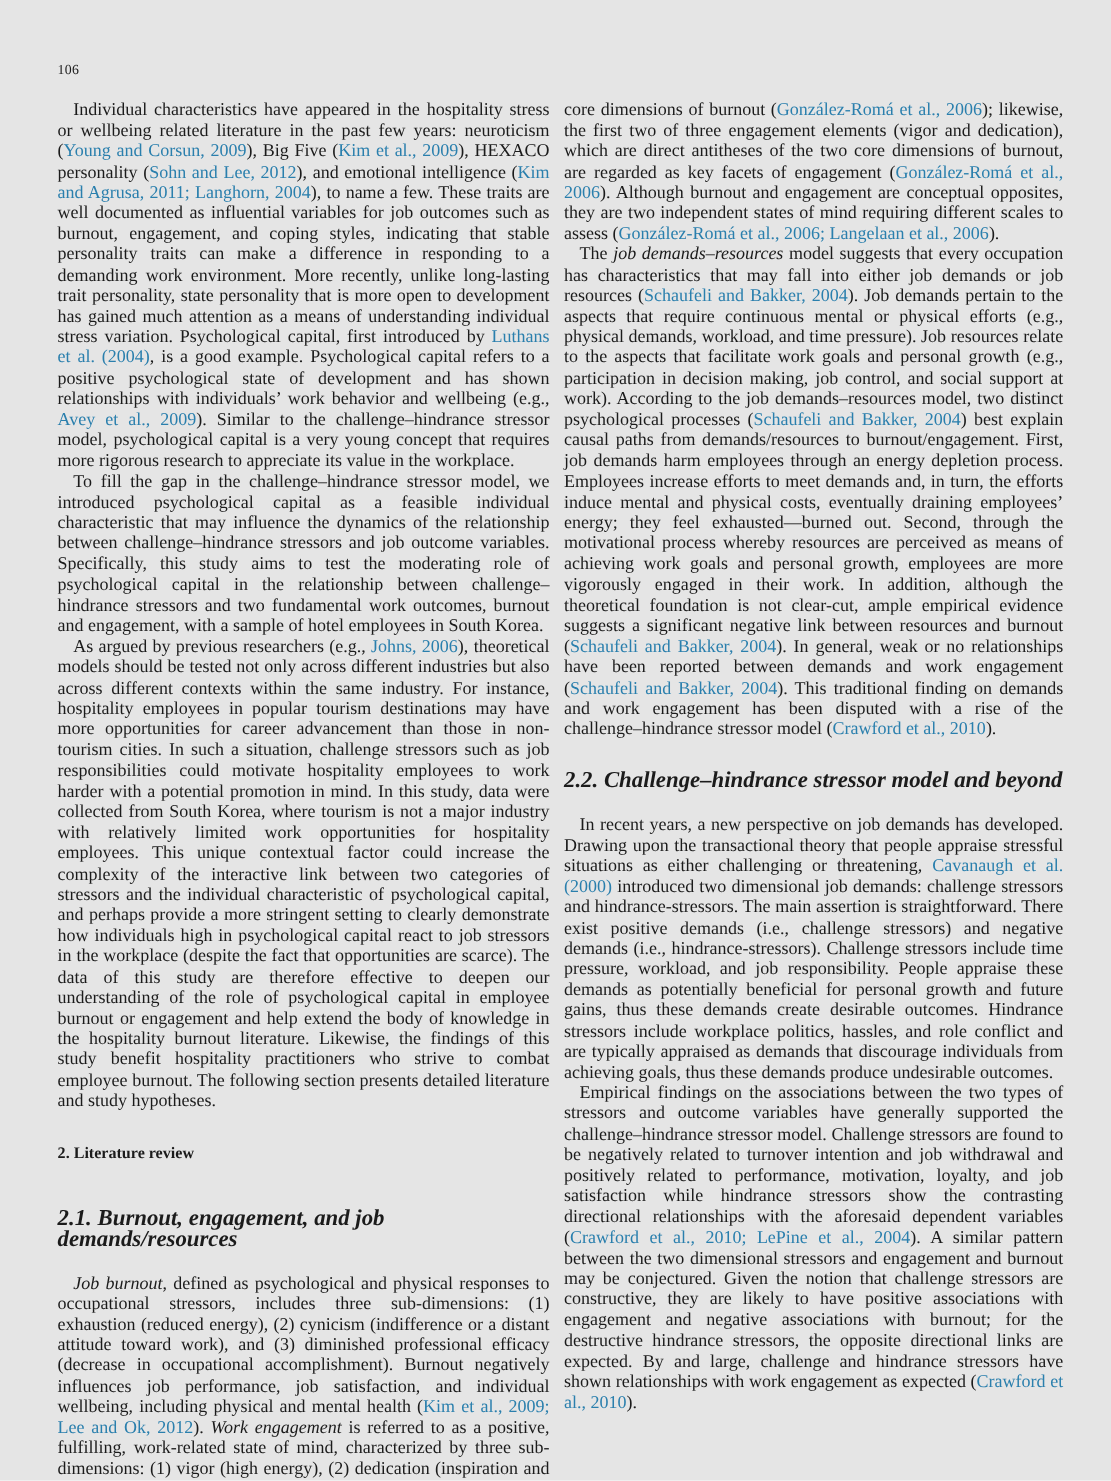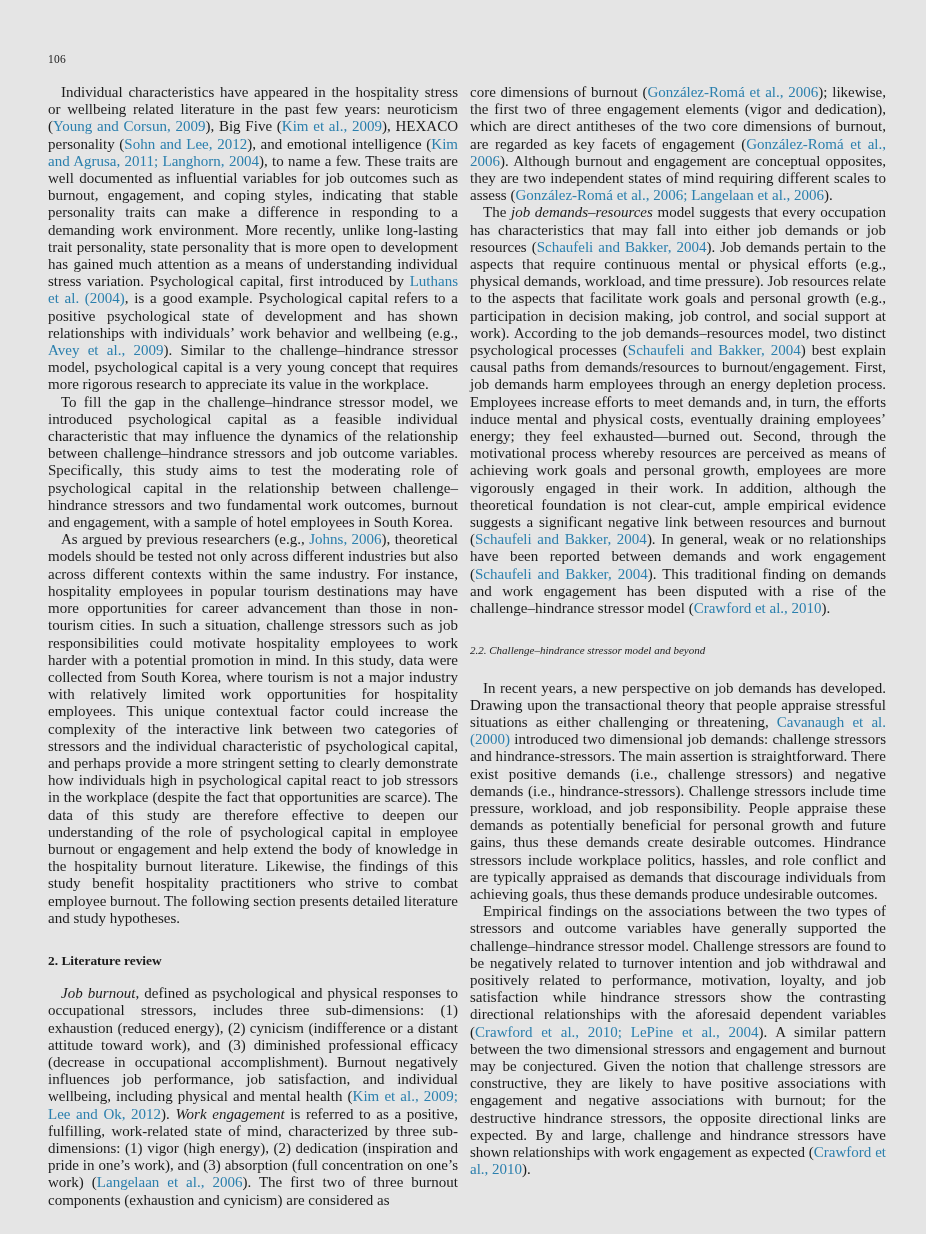--- a/index.html
+++ b/index.html
@@ -54,45 +54,46 @@
   .cite {
     color: var(--link, #2a7fad);
     text-decoration: none;
     cursor: pointer;
   }
   i { font-style: italic; }
   .sec {
     font-size: 13.4px;
     line-height: 17.2px;
     font-weight: bold;
-    margin: 25px 0 16px 0;
+    margin: 25px 0 38px 0;
     text-align: left;
   }
   .subsec {
-    font-size: 11px;
+    font-size: 19px;
     line-height: 17.2px;
-    font-weight: normal;
+    font-weight: bold;
     font-style: italic;
     margin: 25px 0 20px 0;
     text-align: left;
   }
 </style>
 </head>
 <body>
 
 <div class="page">
   <div class="header">
     <span class="pageno">106</span>
   </div>
   <div class="columns">
     <div class="col col-left">
         <p class="para indent"><span>Individual characteristics have appeared in the hospitality stress or wellbeing related literature in the past few years: neuroticism (</span><a class="cite">Young and Corsun, 2009</a><span>), Big Five (</span><a class="cite">Kim et al., 2009</a><span>), HEXACO personality (</span><a class="cite">Sohn and Lee, 2012</a><span>), and emotional intelligence (</span><a class="cite">Kim and Agrusa, 2011; Langhorn, 2004</a><span>), to name a few. These traits are well documented as influential variables for job outcomes such as burnout, engagement, and coping styles, indicating that stable personality traits can make a difference in responding to a demanding work environment. More recently, unlike long-lasting trait personality, state personality that is more open to development has gained much attention as a means of understanding individual stress variation. Psychological capital, first introduced by </span><a class="cite">Luthans et al. (2004)</a><span>, is a good example. Psychological capital refers to a positive psychological state of development and has shown relationships with individuals’ work behavior and wellbeing (e.g., </span><a class="cite">Avey et al., 2009</a><span>). Similar to the challenge–hindrance stressor model, psychological capital is a very young concept that requires more rigorous research to appreciate its value in the workplace.</span></p>
         <p class="para indent"><span>To fill the gap in the challenge–hindrance stressor model, we introduced psychological capital as a feasible individual characteristic that may influence the dynamics of the relationship between challenge–hindrance stressors and job outcome variables. Specifically, this study aims to test the moderating role of psychological capital in the relationship between challenge–hindrance stressors and two fundamental work outcomes, burnout and engagement, with a sample of hotel employees in South Korea.</span></p>
         <p class="para indent"><span>As argued by previous researchers (e.g., </span><a class="cite">Johns, 2006</a><span>), theoretical models should be tested not only across different industries but also across different contexts within the same industry. For instance, hospitality employees in popular tourism destinations may have more opportunities for career advancement than those in non-tourism cities. In such a situation, challenge stressors such as job responsibilities could motivate hospitality employees to work harder with a potential promotion in mind. In this study, data were collected from South Korea, where tourism is not a major industry with relatively limited work opportunities for hospitality employees. This unique contextual factor could increase the complexity of the interactive link between two categories of stressors and the individual characteristic of psychological capital, and perhaps provide a more stringent setting to clearly demonstrate how individuals high in psychological capital react to job stressors in the workplace (despite the fact that opportunities are scarce). The data of this study are therefore effective to deepen our understanding of the role of psychological capital in employee burnout or engagement and help extend the body of knowledge in the hospitality burnout literature. Likewise, the findings of this study benefit hospitality practitioners who strive to combat employee burnout. The following section presents detailed literature and study hypotheses.</span></p>
         <h2 class="sec">2. Literature review</h2>
+        <h3 class="subsec">2.1. Burnout, engagement, and job demands/resources</h3>
         <p class="para indent"><i>Job burnout</i><span>, defined as psychological and physical responses to occupational stressors, includes three sub-dimensions: (1) exhaustion (reduced energy), (2) cynicism (indifference or a distant attitude toward work), and (3) diminished professional efficacy (decrease in occupational accomplishment). Burnout negatively influences job performance, job satisfaction, and individual wellbeing, including physical and mental health (</span><a class="cite">Kim et al., 2009; Lee and Ok, 2012</a><span>). </span><i>Work engagement</i><span> is referred to as a positive, fulfilling, work-related state of mind, characterized by three sub-dimensions: (1) vigor (high energy), (2) dedication (inspiration and pride in one’s work), and (3) absorption (full concentration on one’s work) (</span><a class="cite">Langelaan et al., 2006</a><span>). The first two of three burnout components (exhaustion and cynicism) are considered as</span></p>
       </div>
     <div class="col col-right">
         <p class="para"><span>core dimensions of burnout (</span><a class="cite">González-Romá et al., 2006</a><span>); likewise, the first two of three engagement elements (vigor and dedication), which are direct antitheses of the two core dimensions of burnout, are regarded as key facets of engagement (</span><a class="cite">González-Romá et al., 2006</a><span>). Although burnout and engagement are conceptual opposites, they are two independent states of mind requiring different scales to assess (</span><a class="cite">González-Romá et al., 2006; Langelaan et al., 2006</a><span>).</span></p>
         <p class="para indent"><span>The </span><i>job demands–resources</i><span> model suggests that every occupation has characteristics that may fall into either job demands or job resources (</span><a class="cite">Schaufeli and Bakker, 2004</a><span>). Job demands pertain to the aspects that require continuous mental or physical efforts (e.g., physical demands, workload, and time pressure). Job resources relate to the aspects that facilitate work goals and personal growth (e.g., participation in decision making, job control, and social support at work). According to the job demands–resources model, two distinct psychological processes (</span><a class="cite">Schaufeli and Bakker, 2004</a><span>) best explain causal paths from demands/resources to burnout/engagement. First, job demands harm employees through an energy depletion process. Employees increase efforts to meet demands and, in turn, the efforts induce mental and physical costs, eventually draining employees’ energy; they feel exhausted—burned out. Second, through the motivational process whereby resources are perceived as means of achieving work goals and personal growth, employees are more vigorously engaged in their work. In addition, although the theoretical foundation is not clear-cut, ample empirical evidence suggests a significant negative link between resources and burnout (</span><a class="cite">Schaufeli and Bakker, 2004</a><span>). In general, weak or no relationships have been reported between demands and work engagement (</span><a class="cite">Schaufeli and Bakker, 2004</a><span>). This traditional finding on demands and work engagement has been disputed with a rise of the challenge–hindrance stressor model (</span><a class="cite">Crawford et al., 2010</a><span>).</span></p>
         <h3 class="subsec">2.2. Challenge–hindrance stressor model and beyond</h3>
         <p class="para indent"><span>In recent years, a new perspective on job demands has developed. Drawing upon the transactional theory that people appraise stressful situations as either challenging or threatening, </span><a class="cite">Cavanaugh et al. (2000)</a><span> introduced two dimensional job demands: challenge stressors and hindrance-stressors. The main assertion is straightforward. There exist positive demands (i.e., challenge stressors) and negative demands (i.e., hindrance-stressors). Challenge stressors include time pressure, workload, and job responsibility. People appraise these demands as potentially beneficial for personal growth and future gains, thus these demands create desirable outcomes. Hindrance stressors include workplace politics, hassles, and role conflict and are typically appraised as demands that discourage individuals from achieving goals, thus these demands produce undesirable outcomes.</span></p>
         <p class="para indent"><span>Empirical findings on the associations between the two types of stressors and outcome variables have generally supported the challenge–hindrance stressor model. Challenge stressors are found to be negatively related to turnover intention and job withdrawal and positively related to performance, motivation, loyalty, and job satisfaction while hindrance stressors show the contrasting directional relationships with the aforesaid dependent variables (</span><a class="cite">Crawford et al., 2010; LePine et al., 2004</a><span>). A similar pattern between the two dimensional stressors and engagement and burnout may be conjectured. Given the notion that challenge stressors are constructive, they are likely to have positive associations with engagement and negative associations with burnout; for the destructive hindrance stressors, the opposite directional links are expected. By and large, challenge and hindrance stressors have shown relationships with work engagement as expected (</span><a class="cite">Crawford et al., 2010</a><span>).</span></p>
       </div>
   </div>

